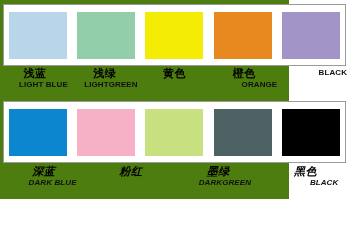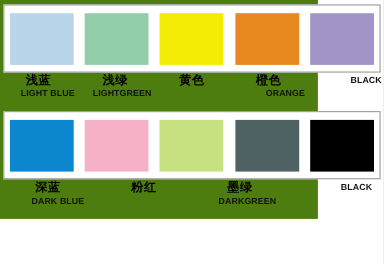--- a/index.html
+++ b/index.html
@@ -90,20 +90,21 @@
   
   #row2-frame {
     top: 101px;
     left: 3px;
     width: 343px;
     height: 62px;
   }
   #row2-labels {
     top: 166px;
     height: 28px;
+    font-style: italic;
   }
   .w1 { width: 58px; height: 47px; }
   .w2 { width: 58px; height: 47px; }
   .cell-w { width: 66px; }
 </style>
 </head>
 <body>
 
 <div class="chart">
 
@@ -154,17 +155,18 @@
       <span class="label-en">DARK BLUE</span>
     </div>
     <div class="label-cell cell-w">
       <span class="label-zh">粉红</span>
     </div>
     <div class="label-cell cell-w">
       <span class="label-zh">墨绿</span>
       <span class="label-en">DARKGREEN</span>
     </div>
     <div class="label-cell cell-w">
+      <span class="label-zh">黑色</span>
       <span class="label-en">BLACK</span>
     </div>
   </div>
 
 </div>
 
 </body></html>

